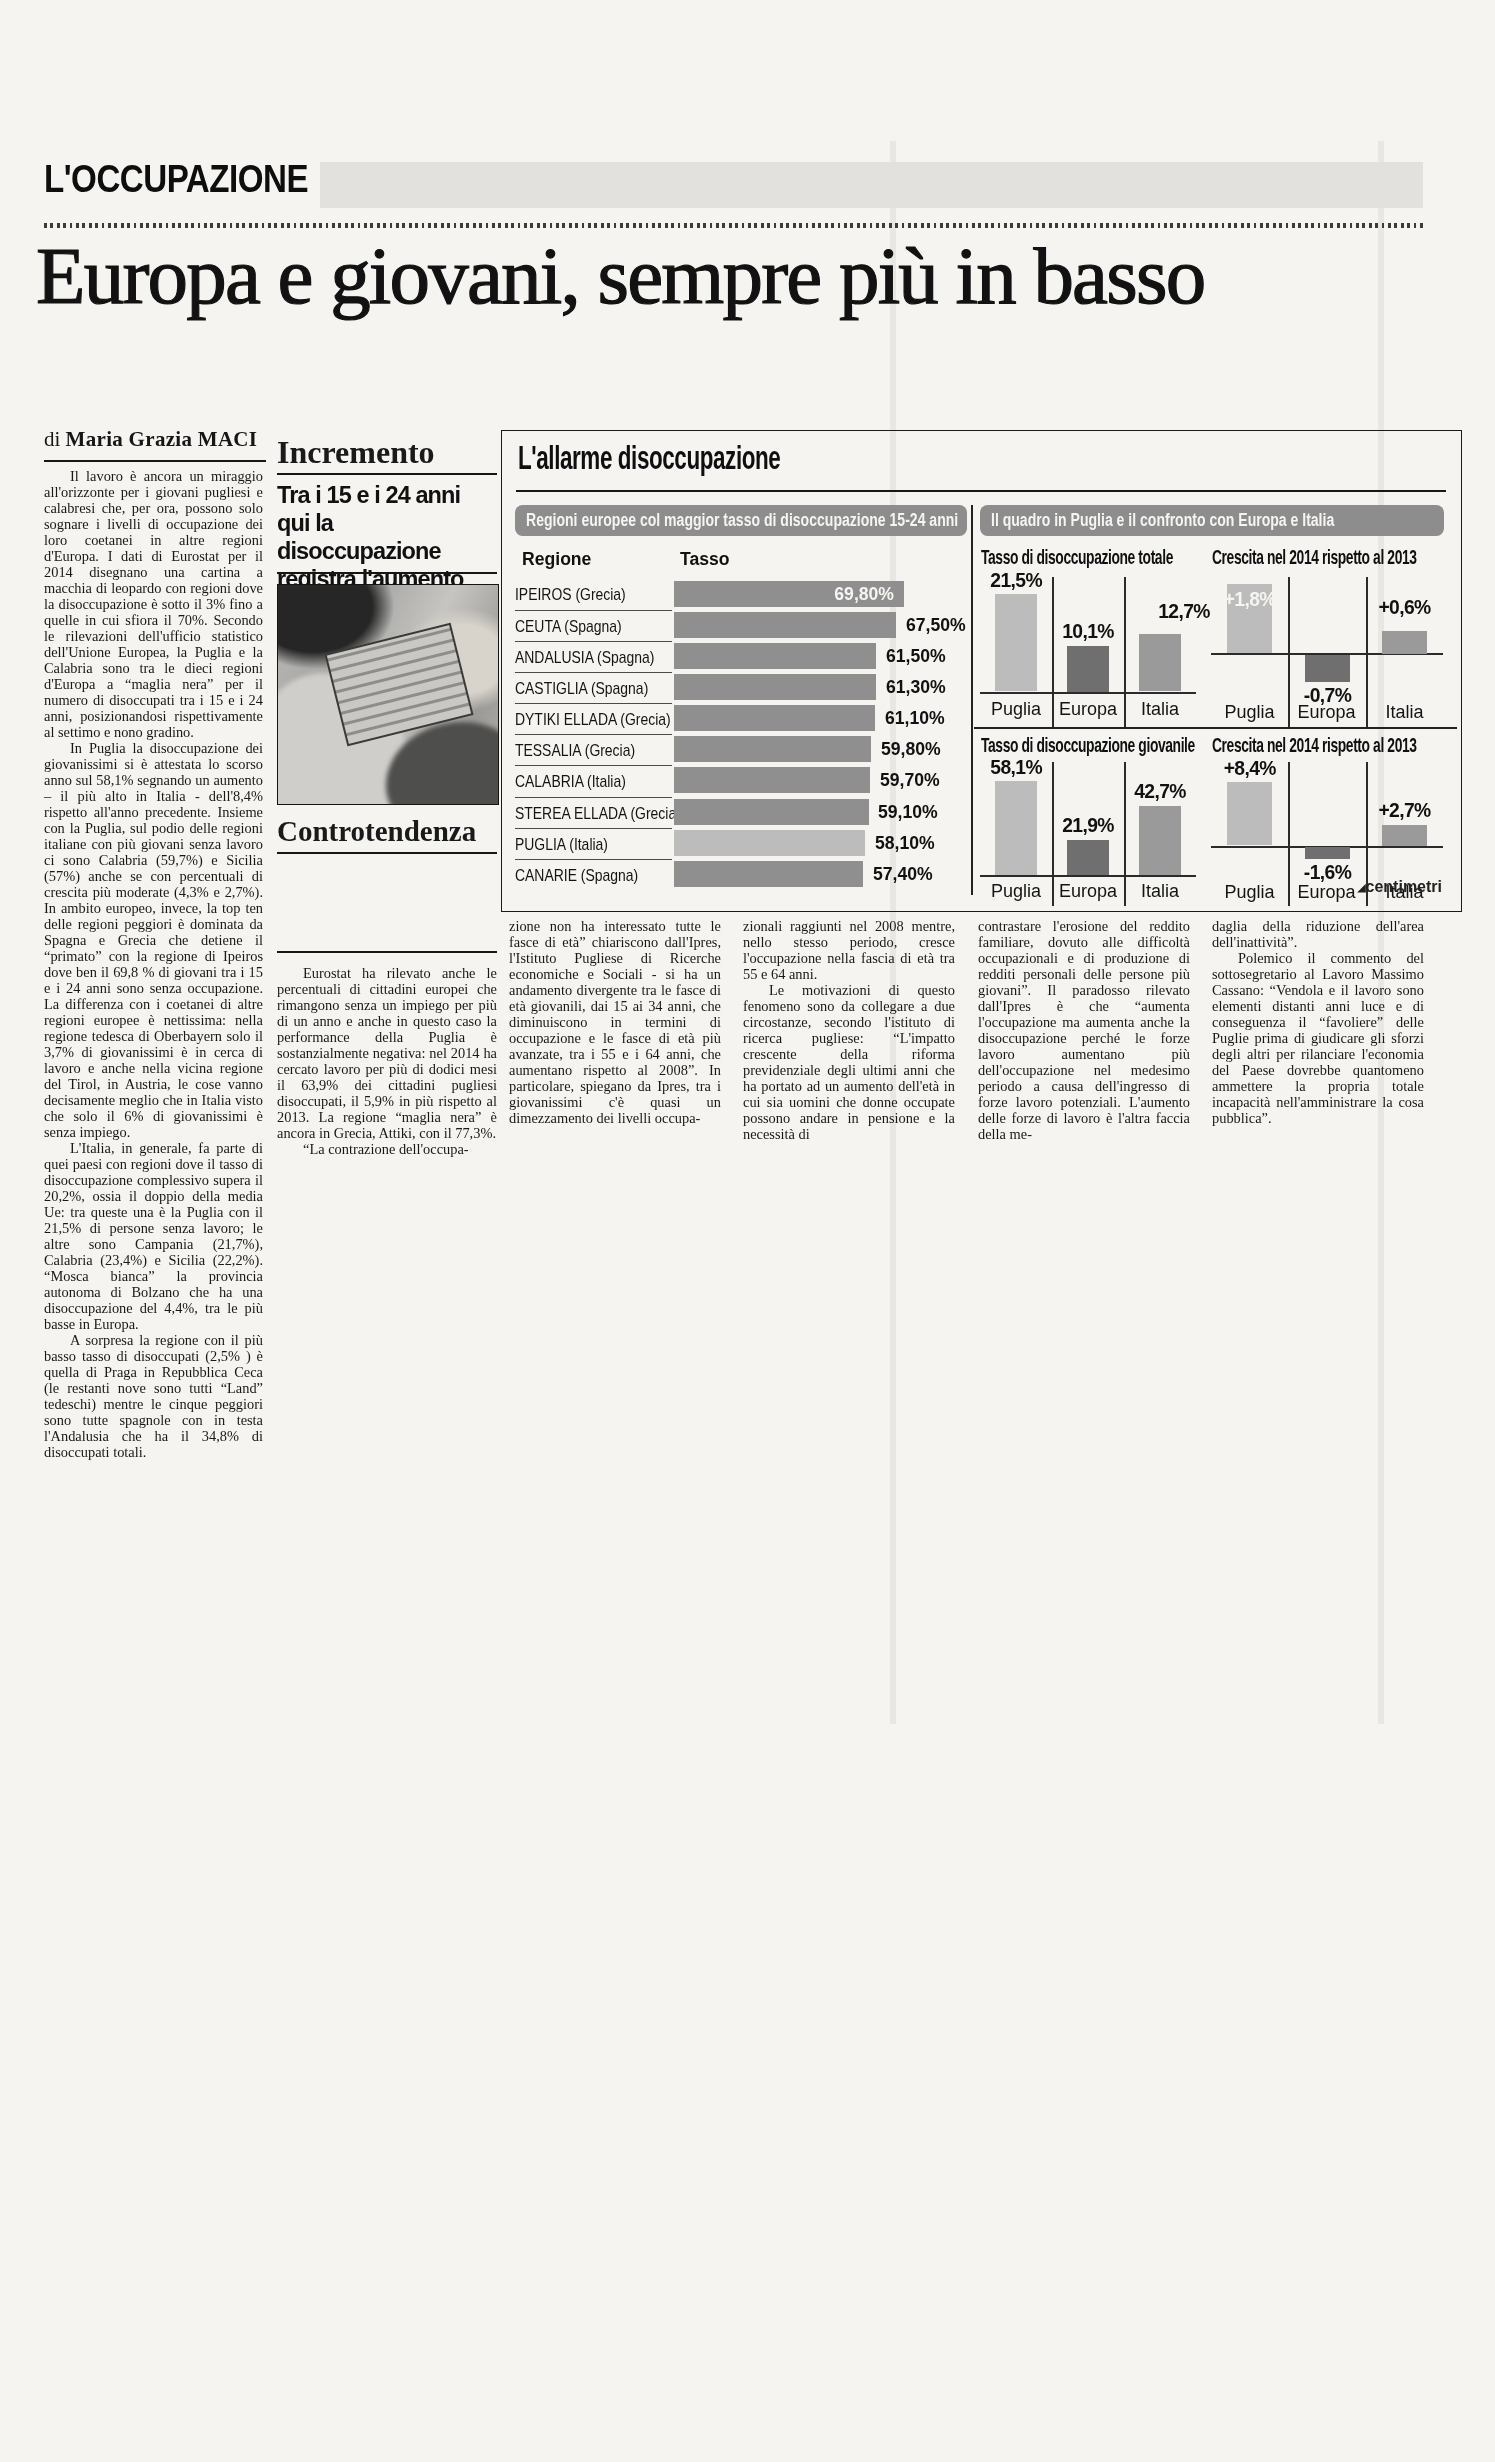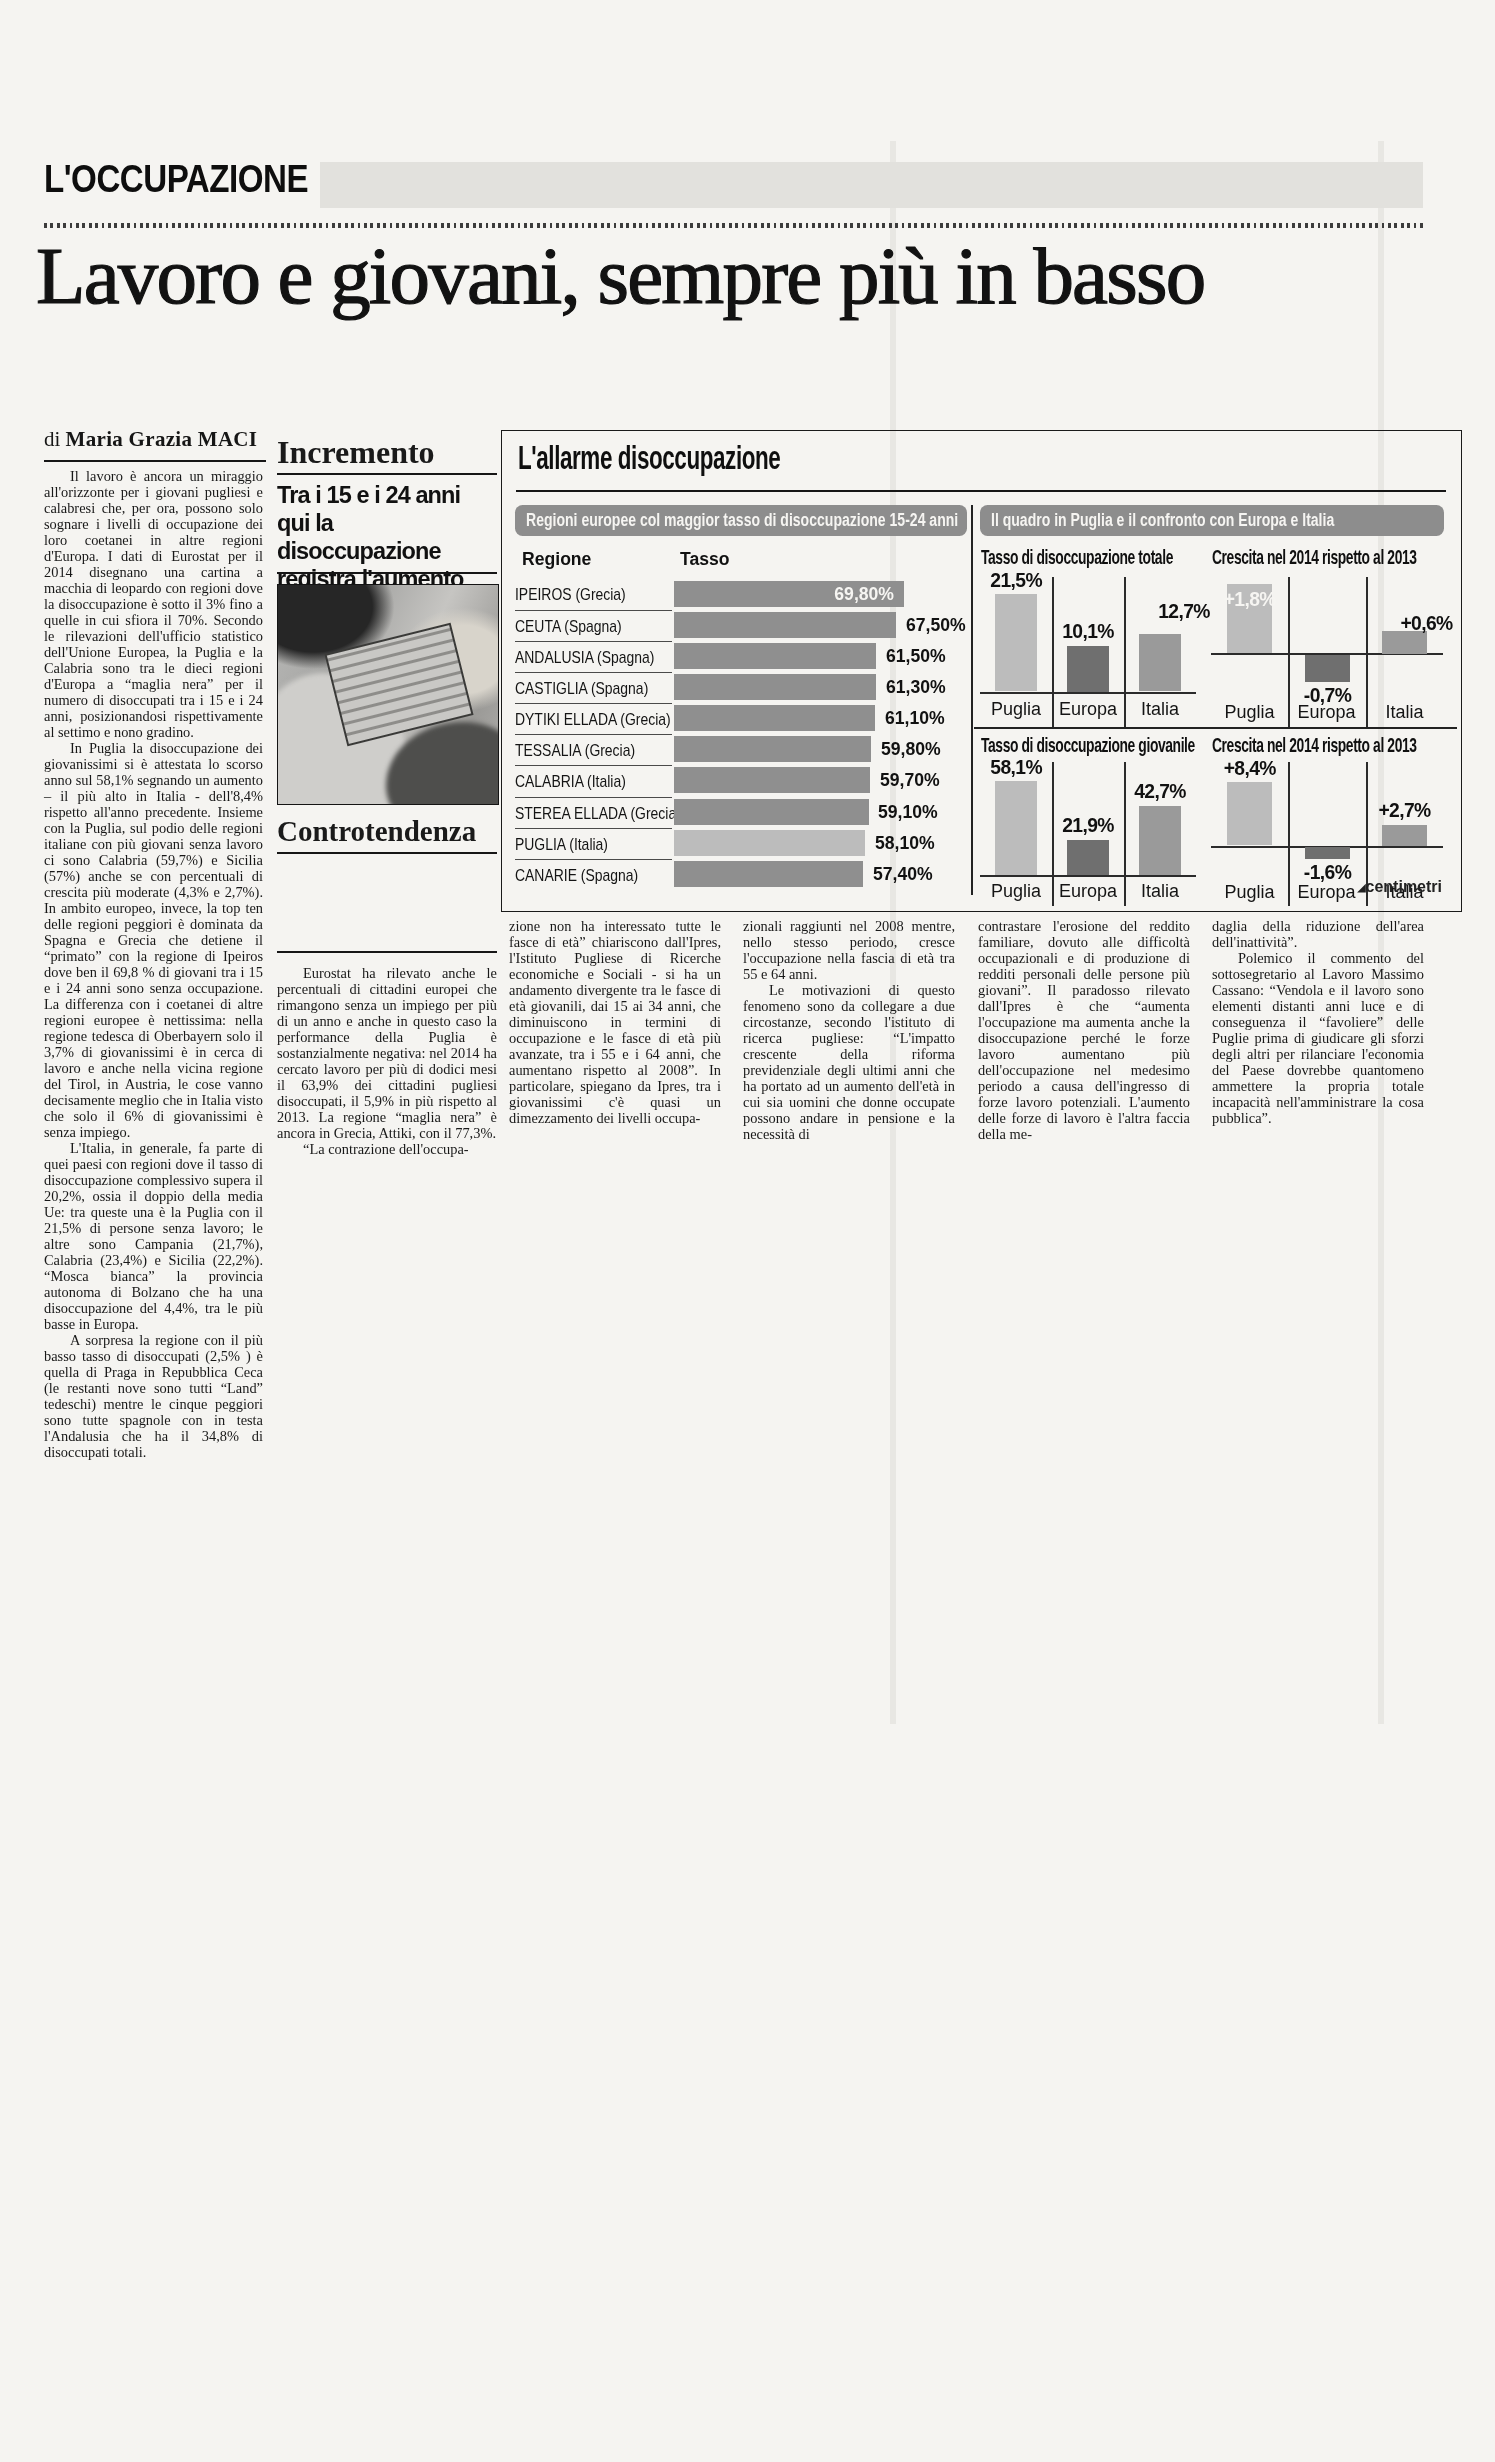--- a/index.html
+++ b/index.html
@@ -96,21 +96,21 @@
 
 <div id="page">
 
   <div class="abs streak" style="left:890px;"></div>
   <div class="abs streak" style="left:1378px;"></div>
 
   <div class="abs" id="band"></div>
   <div class="abs" id="kicker">L'OCCUPAZIONE</div>
   <div class="abs" id="dotted"></div>
 
-  <div class="abs" id="headline">Lavoro e giovani, sempre più in basso</div>
+  <div class="abs" id="headline">Europa e giovani, sempre più in basso</div>
 
   <div class="abs" id="byline">
     <span>di</span>
     <b>Maria Grazia MACI</b>
   </div>
   <div class="abs rule" style="left:44px;top:460px;width:222px;height:2.3px;"></div>
 
   <div class="abs bodytext" style="left:44px;top:468px;width:219px;">
       <p>Il lavoro è ancora un miraggio all'orizzonte per i giovani pugliesi e calabresi che, per ora, possono solo sognare i livelli di occupazione dei loro coetanei in altre regioni d'Europa. I dati di Eurostat per il 2014 disegnano una cartina a macchia di leopardo con regioni dove la disoccupazione è sotto il 3% fino a quelle in cui sfiora il 70%. Secondo le rilevazioni dell'ufficio statistico dell'Unione Europea, la Puglia e la Calabria sono tra le dieci regioni d'Europa a “maglia nera” per il numero di disoccupati tra i 15 e i 24 anni, posizionandosi rispettivamente al settimo e nono gradino.</p>
       <p>In Puglia la disoccupazione dei giovanissimi si è attestata lo scorso anno sul 58,1% segnando un aumento – il più alto in Italia - dell'8,4% rispetto all'anno precedente. Insieme con la Puglia, sul podio delle regioni italiane con più giovani senza lavoro ci sono Calabria (59,7%) e Sicilia (57%) anche se con percentuali di crescita più moderate (4,3% e 2,7%). In ambito europeo, invece, la top ten delle regioni peggiori è dominata da Spagna e Grecia che detiene il “primato” con la regione di Ipeiros dove ben il 69,8 % di giovani tra i 15 e i 24 anni sono senza occupazione. La differenza con i coetanei di altre regioni europee è nettissima: nella regione tedesca di Oberbayern solo il 3,7% di giovanissimi è in cerca di lavoro e anche nella vicina regione del Tirol, in Austria, le cose vanno decisamente meglio che in Italia visto che solo il 6% di giovanissimi è senza impiego.</p>
@@ -227,21 +227,21 @@
   <div class="mini-sep" style="left: 77px; top: 32px; height: 150px;"></div>
       <div class="mini-sep" style="left: 155px; top: 32px; height: 150px;"></div>
       <div class="mini-base" style="top: 108px; left: 0px; width: 232px;"></div>
       <div class="mini-bar" style="left: 16.4px; width: 45px; height: 69px; top: 39px; background: rgb(188, 188, 188);"></div>
       <div class="mini-vlabel inside" style="left: 2.3px; width: 73px; top: 44px;">+1,8%</div>
       <div class="mini-clabel" style="left: 0px; width: 77px; top: 157px;">Puglia</div>
       <div class="mini-bar" style="left: 94px; width: 45px; height: 27px; top: 110px; background: rgb(111, 111, 111);"></div>
       <div class="mini-vlabel" style="left: 80px; width: 73px; top: 140px;">-0,7%</div>
       <div class="mini-clabel" style="left: 77px; width: 77px; top: 157px;">Europa</div>
       <div class="mini-bar" style="left: 171px; width: 45px; height: 23px; top: 86px; background: rgb(154, 154, 154);"></div>
-      <div class="mini-vlabel" style="left: 157px; width: 73px; top: 68px; padding-left: 22px;">+0,6%</div>
+      <div class="mini-vlabel" style="left: 157px; width: 73px; top: 52px;">+0,6%</div>
       <div class="mini-clabel" style="left: 155px; width: 77px; top: 157px;">Italia</div>
     </div>
   <div class="mini-cell" id="mini-3" style="left: 980px; top: 733px; width: 216px; height: 173px;">
     <div class="mini-title">Tasso di disoccupazione giovanile</div>
   <div class="mini-sep" style="left: 72px; top: 29px; height: 144px;"></div>
       <div class="mini-sep" style="left: 144px; top: 29px; height: 144px;"></div>
       <div class="mini-base" style="top: 142px; left: 0px; width: 216px;"></div>
       <div class="mini-bar" style="left: 15.2px; width: 42px; height: 94px; top: 48px; background: rgb(188, 188, 188);"></div>
       <div class="mini-vlabel" style="left: 1.2px; width: 70px; top: 23.5px;">58,1%</div>
       <div class="mini-clabel" style="left: 0px; width: 72px; top: 148px;">Puglia</div>

